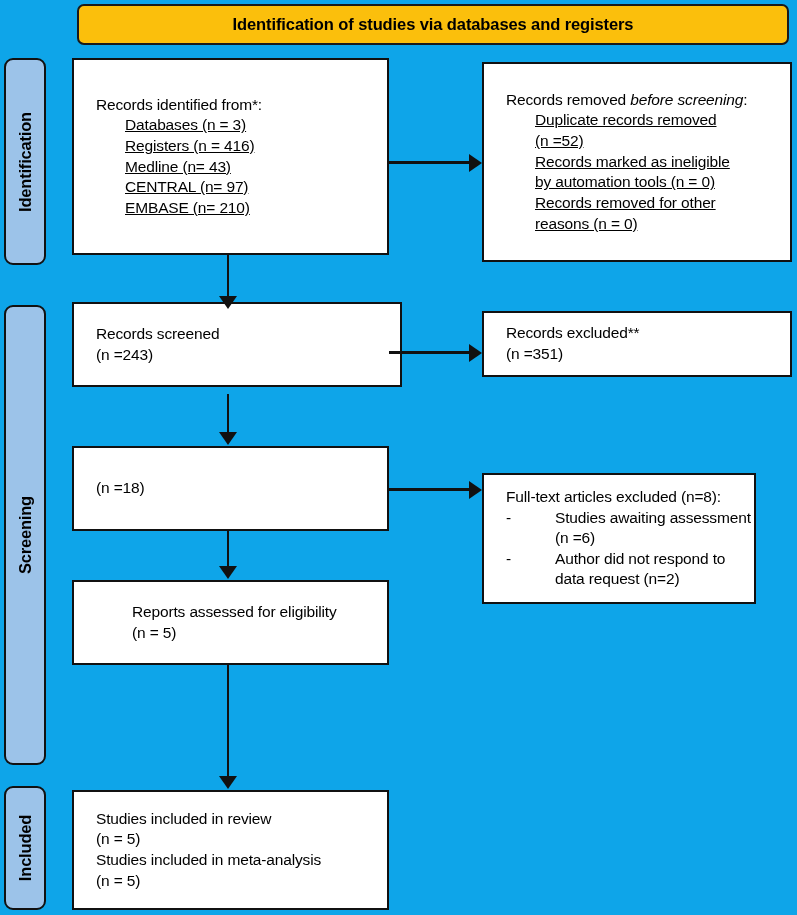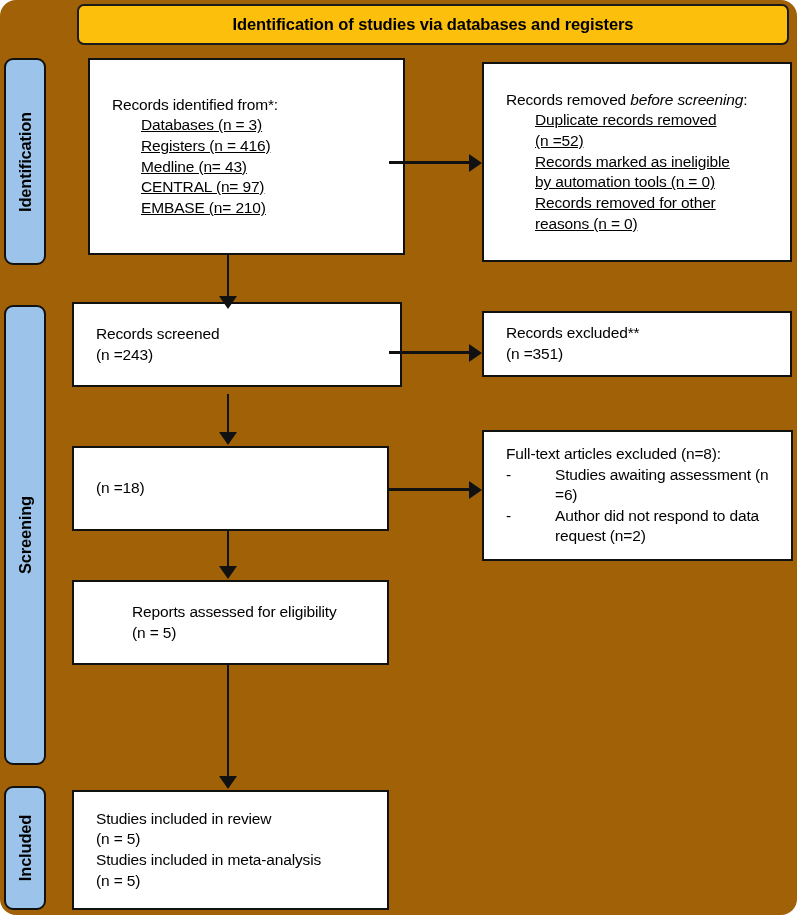--- a/index.html
+++ b/index.html
@@ -9,23 +9,22 @@
     background: #ffffff;
   }
   body {
     font-family: "Liberation Sans", sans-serif;
     color: #000000;
   }
   #canvas {
     position: relative;
     width: 797px;
     height: 915px;
-    background: #a16207;
+    background: #0ea5e9;
     overflow: hidden;
-    border-radius: 16px;
   }
 
   
   .banner {
     position: absolute;
     left: 77px;
     top: 4px;
     width: 712px;
     height: 41px;
     background: #FBBF0C;
@@ -96,26 +95,26 @@
   .dash-row {
     display: flex;
     font-size: 15.5px;
     line-height: 1.33;
     letter-spacing: -0.15px;
   }
   .dash-mark { width: 29px; flex: 0 0 29px; }
   .dash-body { flex: 1 1 auto; margin-left: 20px; }
 
   
-  #box-identified      { left: 72px;  top: 58px;  width: 317px; height: 197px; margin-left: 16px; }
+  #box-identified      { left: 72px;  top: 58px;  width: 317px; height: 197px; }
   #box-removed         { left: 482px; top: 62px;  width: 310px; height: 200px; }
   #box-screened        { left: 72px;  top: 302px; width: 330px; height: 85px;  }
   #box-excluded        { left: 482px; top: 311px; width: 310px; height: 66px;  }
   #box-sought          { left: 72px;  top: 446px; width: 317px; height: 85px;  }
-  #box-fulltext-excl   { left: 482px; top: 430px; width: 311px; height: 131px; }
+  #box-fulltext-excl   { left: 482px; top: 473px; width: 274px; height: 131px; }
   #box-assessed        { left: 72px;  top: 580px; width: 317px; height: 85px; padding-left: 36px;  }
   #box-included        { left: 72px;  top: 790px; width: 317px; height: 120px; }
 
   
   .conn { position: absolute; background: #111111; }
   .v-line { width: 2.5px; }
   .h-line { height: 2.5px; }
   .arrow-down {
     position: absolute;
     width: 0; height: 0;

